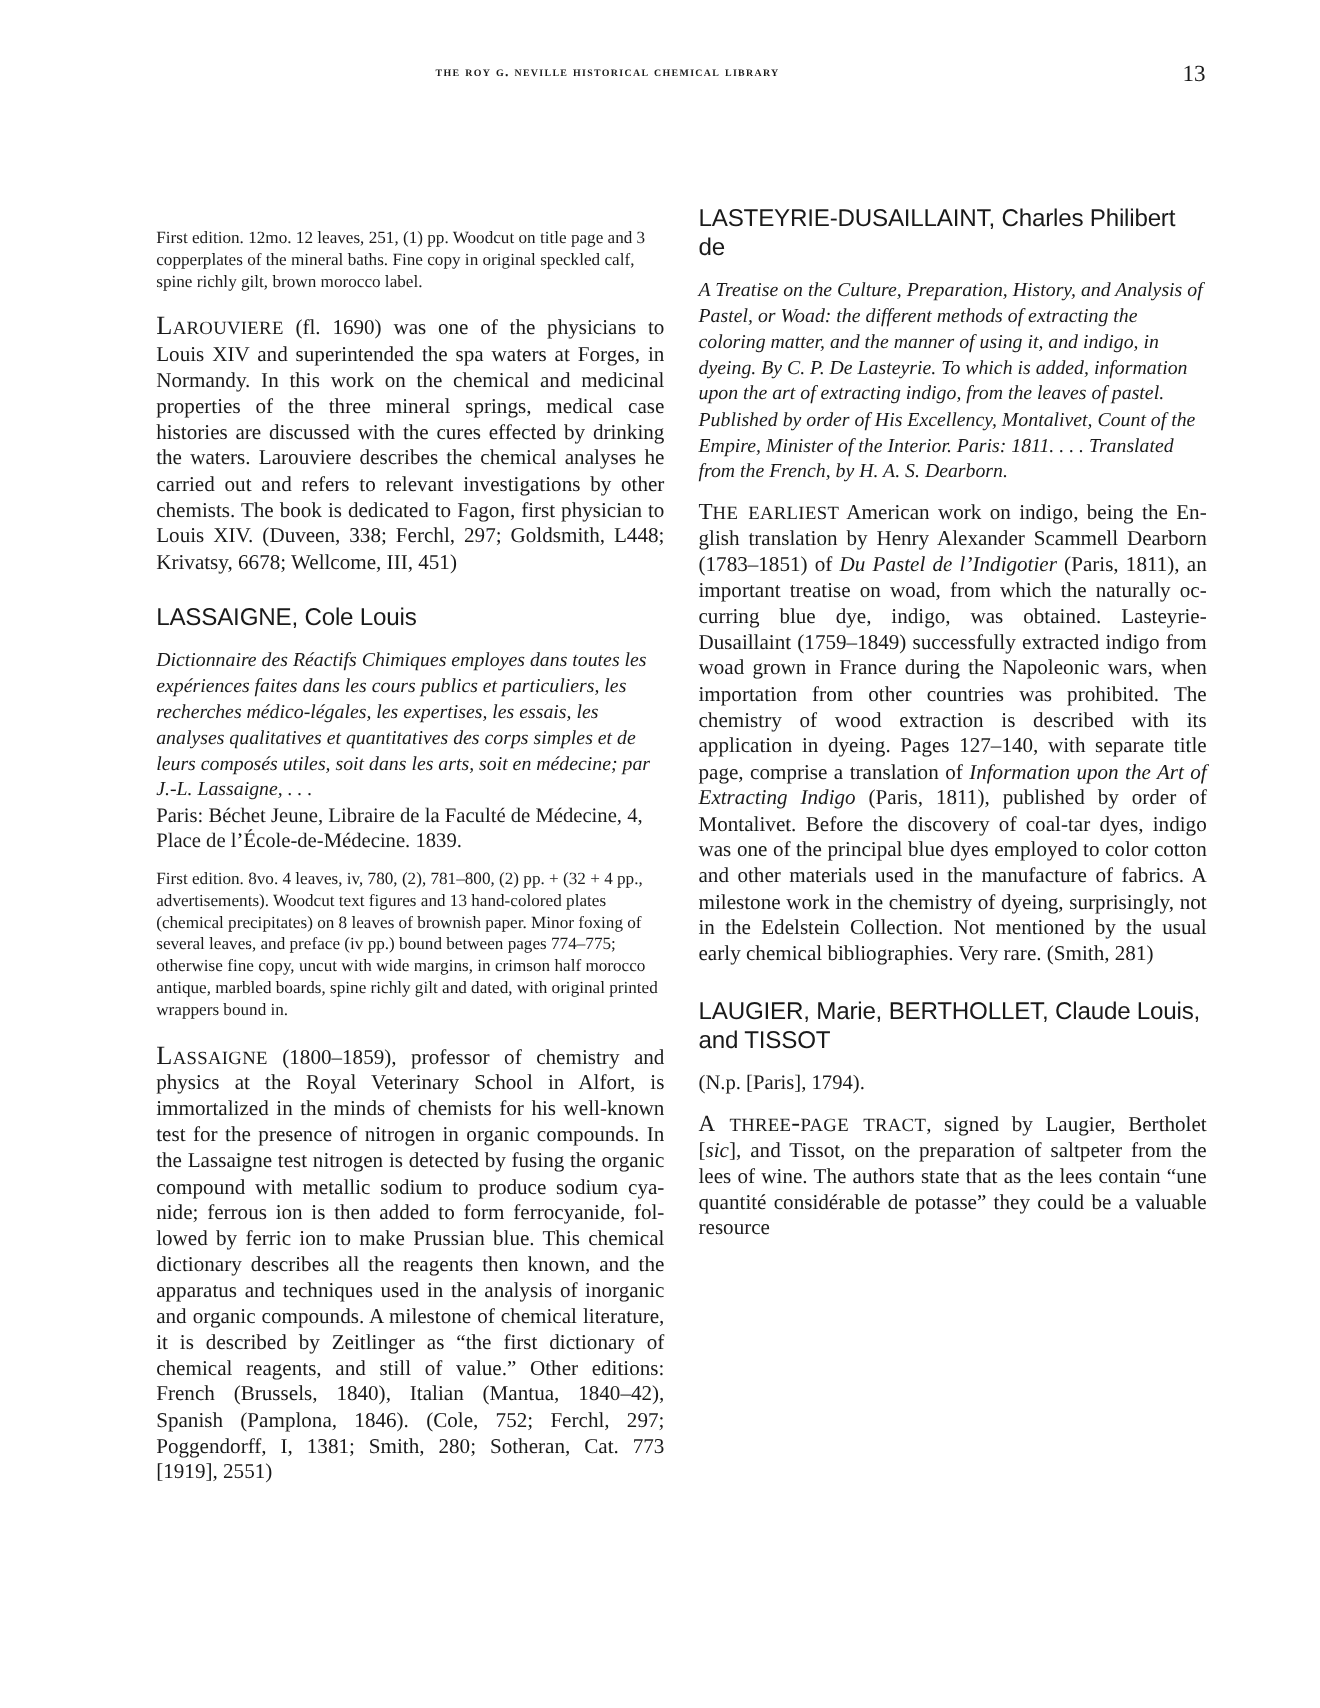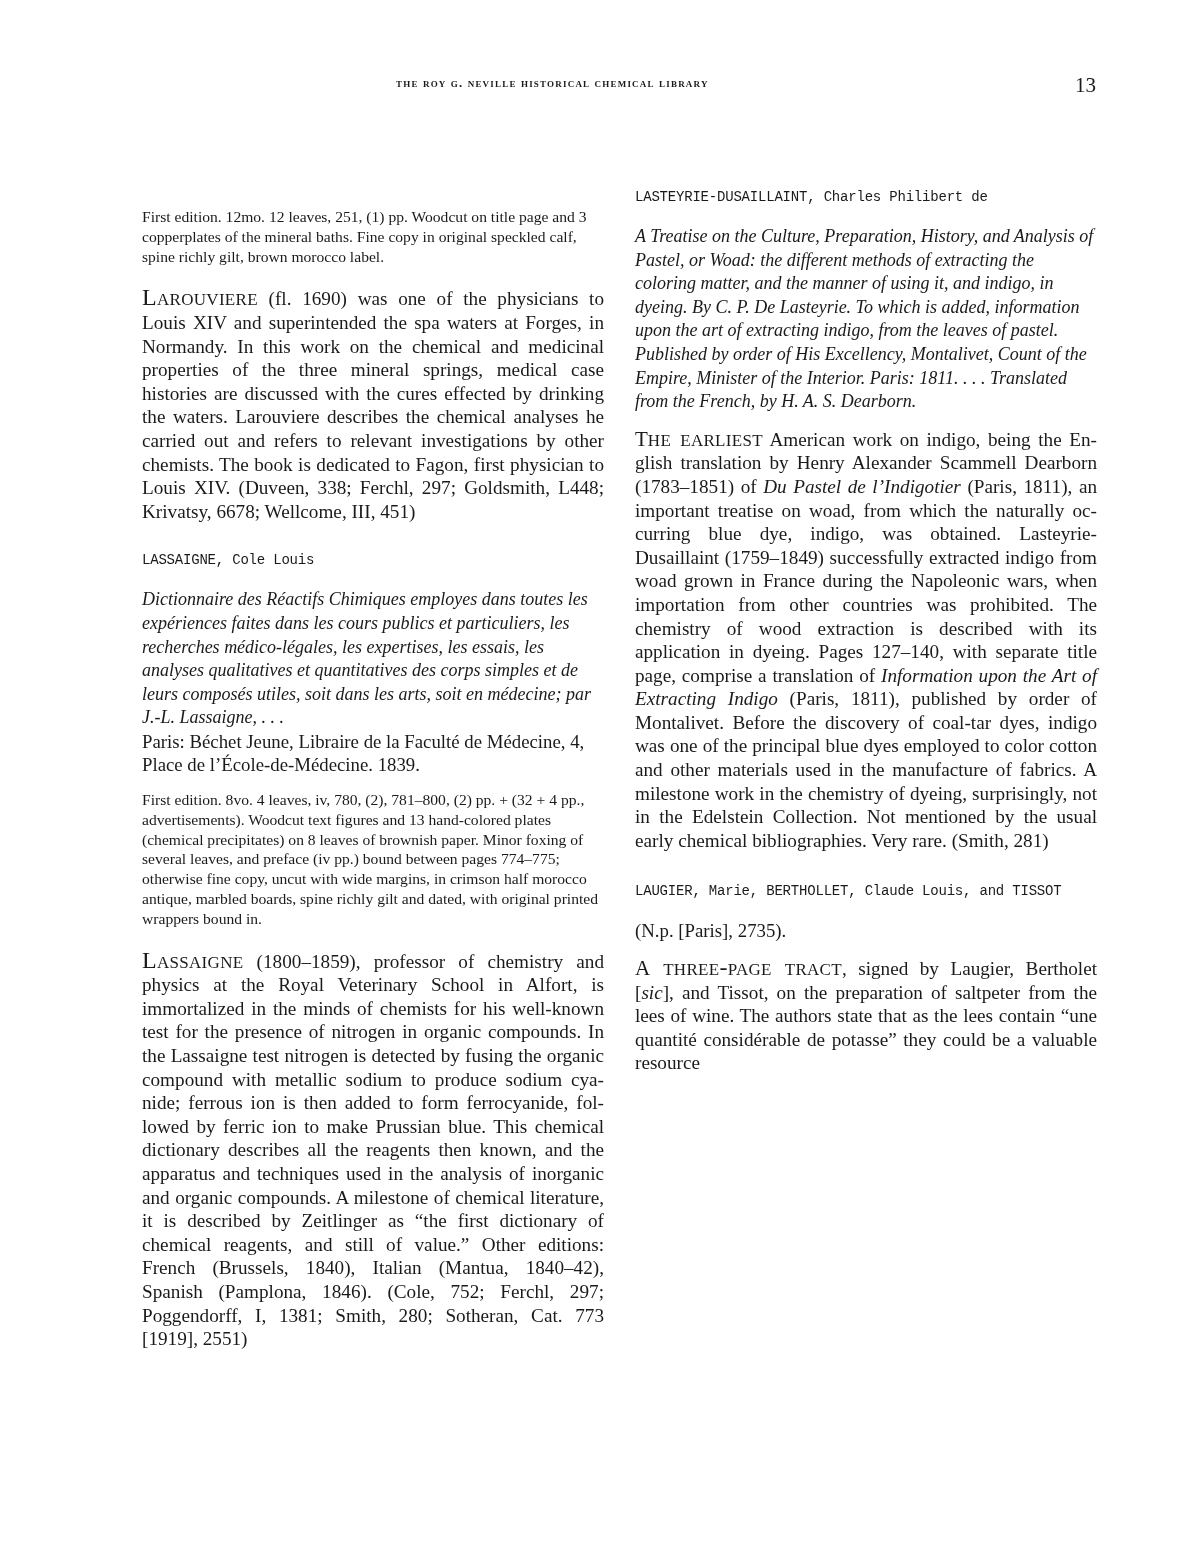--- a/index.html
+++ b/index.html
@@ -2,21 +2,21 @@
 <html><head>
 <meta charset="utf-8">
 <style>
   html, body { margin: 0; padding: 0; background: #ffffff; }
   body {
     width: 1200px; height: 1553px; position: relative; overflow: hidden;
     color: #1a1a1a;
     font-family: "Liberation Serif", "DejaVu Serif", serif;
   }
   .running-head {
-    position: absolute; top: 74px; left: 396px; width: 700px; height: 24px;
+    position: absolute; top: 56px; left: 396px; width: 700px; height: 24px;
   }
   .running-title {
     position: absolute; left: 0; top: 2px;
     font-size: 12.5px; letter-spacing: 1.2px; font-weight: bold;
     font-variant: small-caps; text-transform: lowercase;
   }
   .page-number {
     position: absolute; right: 0; top: -1px; font-size: 21px;
   }
   .column { position: absolute; top: 186px; width: 462px; }
@@ -26,22 +26,22 @@
   .note {
     font-size: 15.6px; line-height: 19.8px; margin: 0 0 20px 0;
   }
   .para {
     font-size: 19.2px; line-height: 23.6px; margin: 0 0 24px 0;
     text-align: justify; hyphens: manual;
   }
   .lead-cap { font-size: 21px; }
   .lead-sc { font-variant: small-caps; font-size: 24px; letter-spacing: 0.3px; }
   .entry-heading {
-    font-family: Liberation Mono, monospace;
-    font-size: 14px; line-height: 27px; font-weight: normal;
+    font-family: Liberation Sans, sans-serif;
+    font-size: 22px; line-height: 27px; font-weight: normal;
     margin: 0 0 14px 0; letter-spacing: -0.2px;
   }
   .title-block {
     font-size: 18px; line-height: 23.6px; margin: 0 0 13px 0;
   }
   .title-italic { font-style: italic; display: block; }
   .imprint { display: block; font-size: 18.8px; }
   .it { font-style: italic; font-family: Liberation Serif, serif; }
   .gap-heading { margin-top: 26px; }
 </style>
@@ -68,16 +68,16 @@
 
 <div class="column col-right">
   <h2 class="entry-heading">LASTEYRIE-DUSAILLAINT, Charles Philibert de</h2>
   <div class="title-block">
     <span class="title-italic">A Treatise on the Culture, Preparation, History, and Analysis of Pastel, or Woad: the different methods of extracting the coloring matter, and the manner of using it, and indigo, in dyeing. By C. P. De Lasteyrie. To which is added, information upon the art of extracting indigo, from the leaves of pastel. Published by order of His Excellency, Montalivet, Count of the Empire, Minister of the Interior. Paris: 1811. . . . Trans­lated from the French, by H. A. S. Dearborn.</span>
   </div>
   <p class="para"><span class="lead-cap">T</span><span class="lead-sc">he earliest</span><span> American work on indigo, being the En­glish translation by Henry Alexander Scammell Dearborn (1783–1851) of </span><span class="it">Du Pastel de l’Indigotier</span><span> (Paris, 1811), an important treatise on woad, from which the naturally oc­curring blue dye, indigo, was obtained. Lasteyrie-Dusaillaint (1759–1849) successfully extracted indigo from woad grown in France during the Napoleonic wars, when importation from other countries was prohibited. The chemistry of wood extraction is described with its application in dyeing. Pages 127–140, with separate title page, comprise a translation of </span><span class="it">Information upon the Art of Extracting Indigo</span><span> (Paris, 1811), published by order of Montalivet. Before the discovery of coal-tar dyes, indigo was one of the principal blue dyes employed to color cotton and other materials used in the manufacture of fabrics. A milestone work in the chemistry of dyeing, surprisingly, not in the Edelstein Collection. Not mentioned by the usual early chemical bibliographies. Very rare. (Smith, 281)</span></p>
 
   <h2 class="entry-heading gap-heading">LAUGIER, Marie, BERTHOLLET, Claude Louis, and TISSOT</h2>
   <div class="title-block">
-    <span class="imprint">(N.p. [Paris], 2735).</span>
+    <span class="imprint">(N.p. [Paris], 1794).</span>
   </div>
   <p class="para"><span class="lead-cap">A</span><span class="lead-sc"> three-page tract</span><span>, signed by Laugier, Bertholet [</span><span class="it">sic</span><span>], and Tissot, on the preparation of saltpeter from the lees of wine. The authors state that as the lees contain “une quantité considérable de potasse” they could be a valuable resource</span></p>
 </div>
 
 </body></html>

